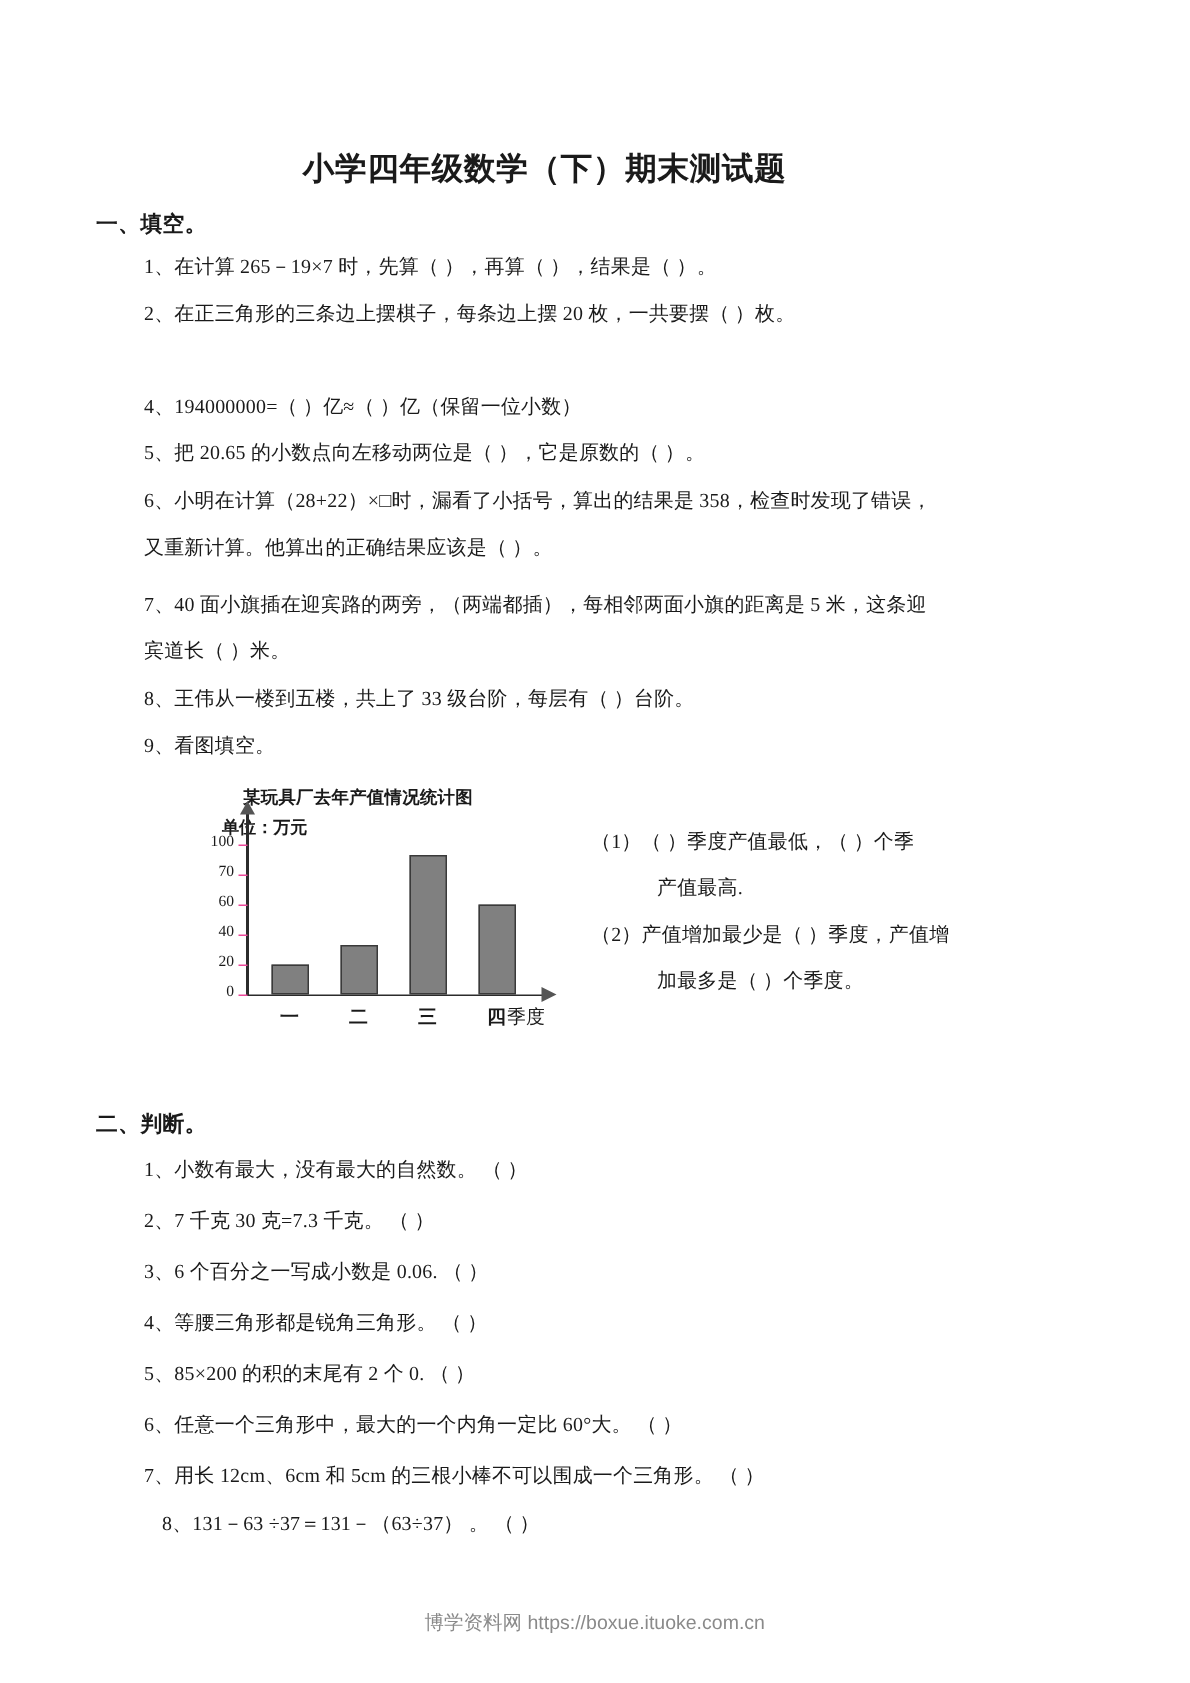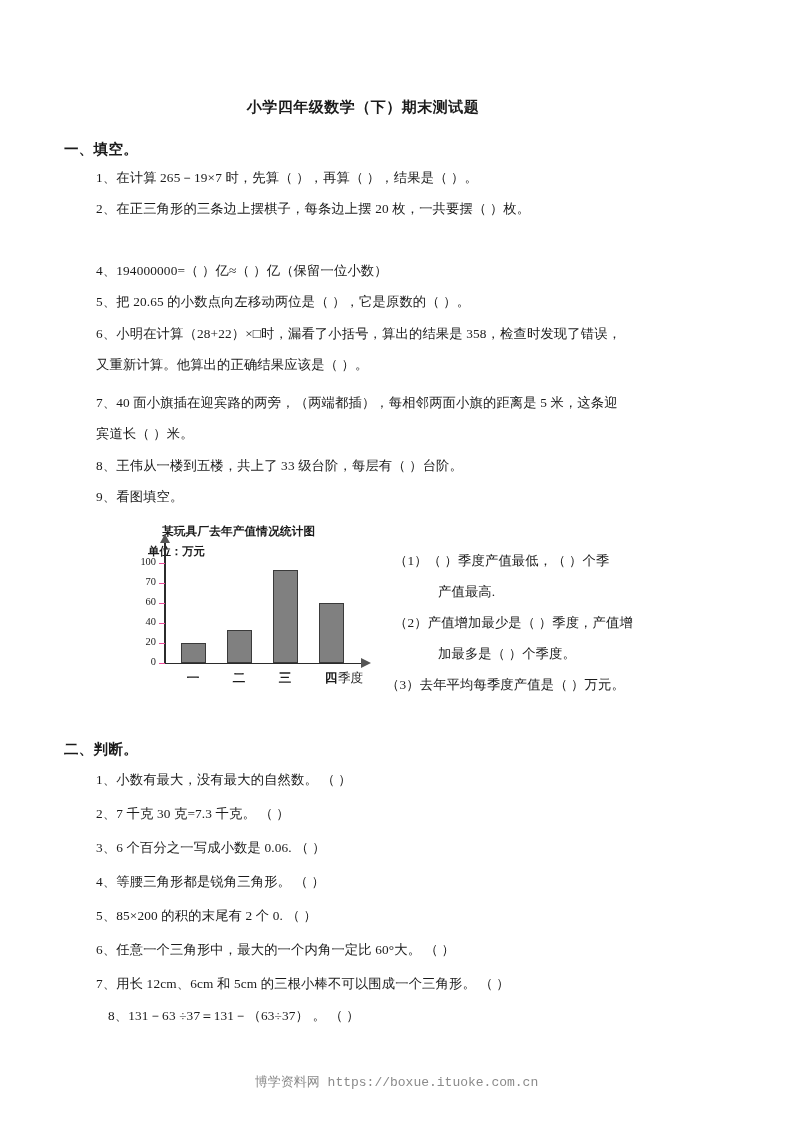--- a/index.html
+++ b/index.html
@@ -20,21 +20,21 @@
     left: 0; top: 0;
     width: 793px;
     height: 1122px;
   }
   .doc-title {
     position: absolute;
     left: 0;
     top: 98px;
     width: 726px;
     text-align: center;
-    font-size: 15px;
+    font-size: 21px;
     font-weight: bold;
     letter-spacing: 0.5px;
     font-family: "Liberation Serif", "DejaVu Serif", serif;
   }
   .section-head {
     position: absolute;
     left: 64px;
     font-size: 14.5px;
     font-weight: bold;
     letter-spacing: 0.3px;
@@ -162,21 +162,21 @@
   }
 
   .footer {
     position: absolute;
     left: 0;
     top: 1073px;
     width: 793px;
     text-align: center;
     font-size: 13px;
     color: #8a8a8a;
-    font-family: Liberation Mono, monospace;
+    font-family: Liberation Sans, sans-serif;
   }
 </style>
 </head>
 <body>
 
 <div class="page">
 
   <div class="doc-title">小学四年级数学（下）期末测试题</div>
 
   <div class="section-head" style="top:140px;">一、填空。</div>
@@ -231,21 +231,20 @@
       <div class="xtick-label" style="left:159px;">三</div>
       <div class="xtick-label" style="left:205px;">四</div>
       <div class="x-axis-name">季度</div>
     </div>
   </div>
 
   <div class="chart-q" style="left:394px;top:552px;">（1）（          ）季度产值最低，（          ）个季</div>
   <div class="chart-q" style="left:438px;top:583px;">产值最高.</div>
   <div class="chart-q" style="left:394px;top:614px;">（2）产值增加最少是（          ）季度，产值增</div>
   <div class="chart-q" style="left:438px;top:645px;">加最多是（          ）个季度。</div>
-  <div class="chart-q" style="left:386px;top:676px;">（3）去年平均每季度产值是（            ）万元。</div>
 
   <div class="section-head" style="top:740px;">二、判断。</div>
 
   <div class="q-line q-indent1" style="top:772px;text-align:right;">1、小数有最大，没有最大的自然数。          （               ）</div>
   <div class="q-line q-indent1" style="top:806px;">2、7 千克 30 克=7.3 千克。            （            ）</div>
   <div class="q-line q-indent1" style="top:840px;">3、6 个百分之一写成小数是 0.06.             （                ）</div>
   <div class="q-line q-indent1" style="top:874px;">4、等腰三角形都是锐角三角形。          （            ）</div>
   <div class="q-line q-indent1" style="top:908px;">5、85×200 的积的末尾有 2 个 0.            （               ）</div>
   <div class="q-line q-indent1" style="top:942px;">6、任意一个三角形中，最大的一个内角一定比 60°大。             （                ）</div>
   <div class="q-line q-indent1" style="top:976px;">7、用长 12cm、6cm 和 5cm 的三根小棒不可以围成一个三角形。          （           ）</div>

